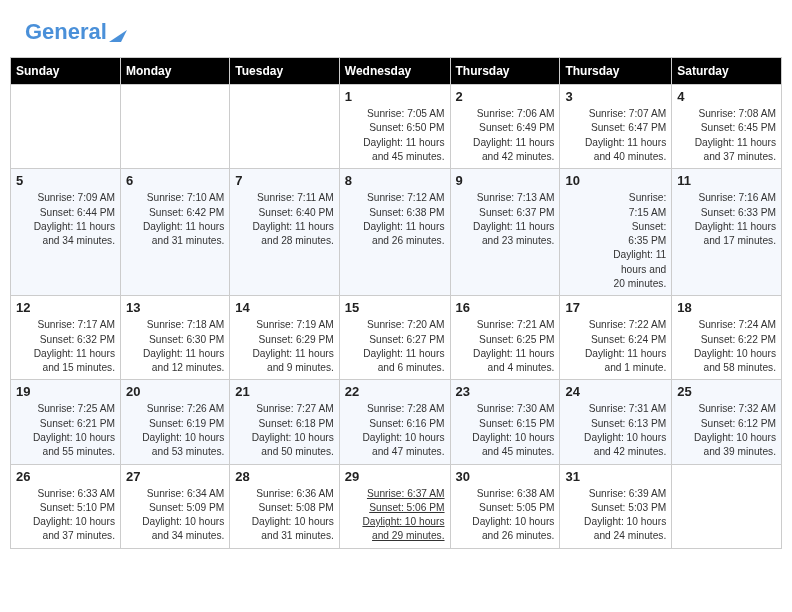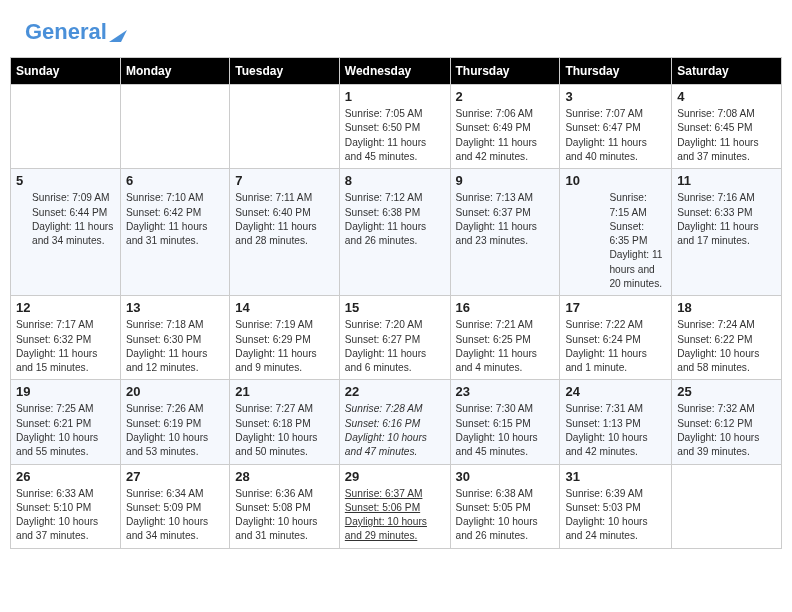--- a/index.html
+++ b/index.html
@@ -69,20 +69,21 @@
     .day-num {
       font-size: 13px;
       font-weight: bold;
       margin-bottom: 3px;
       color: #222;
     }
     .day-info {
       color: #333;
       line-height: 1.4;
       font-size: 10.2px;
+      text-align: right;
     }
     .empty-cell {
       background: #fff !important;
     }
   </style>
 </head>
 <body>
 
 <div class="header">
   <div class="logo">
@@ -243,34 +244,34 @@
 Daylight: 10 hours and 53 minutes.</div>
         </td>
         <td>
           <div class="day-num">21</div>
           <div class="day-info" style="white-space: pre-line;">Sunrise: 7:27 AM
 Sunset: 6:18 PM
 Daylight: 10 hours and 50 minutes.</div>
         </td>
         <td>
           <div class="day-num">22</div>
-          <div class="day-info" style="white-space: pre-line; font-style: italic;">Sunrise: 7:28 AM
+          <div class="day-info" style="white-space: pre-line;">Sunrise: 7:28 AM
 Sunset: 6:16 PM
 Daylight: 10 hours and 47 minutes.</div>
         </td>
         <td>
           <div class="day-num">23</div>
           <div class="day-info" style="white-space: pre-line;">Sunrise: 7:30 AM
 Sunset: 6:15 PM
 Daylight: 10 hours and 45 minutes.</div>
         </td>
         <td>
           <div class="day-num">24</div>
           <div class="day-info" style="white-space: pre-line;">Sunrise: 7:31 AM
-Sunset: 1:13 PM
+Sunset: 6:13 PM
 Daylight: 10 hours and 42 minutes.</div>
         </td>
         <td>
           <div class="day-num">25</div>
           <div class="day-info" style="white-space: pre-line;">Sunrise: 7:32 AM
 Sunset: 6:12 PM
 Daylight: 10 hours and 39 minutes.</div>
         </td>
       </tr>
       <tr>

